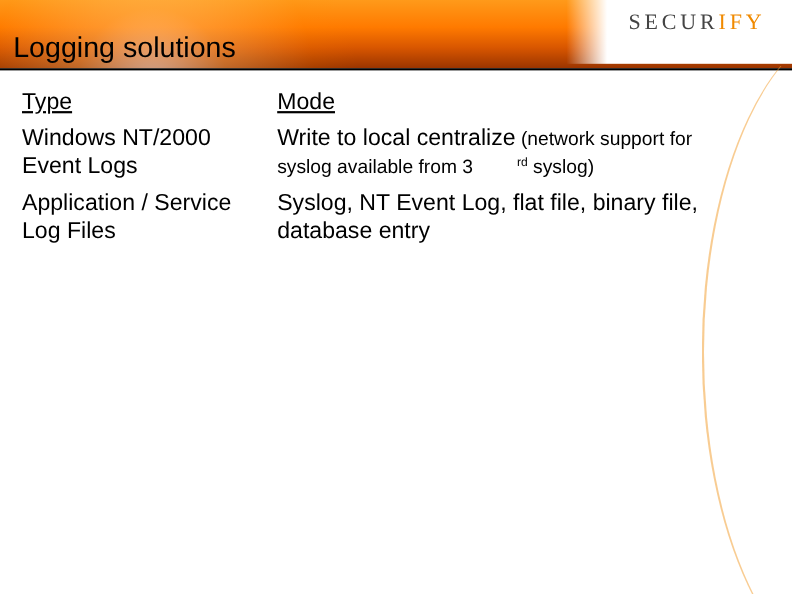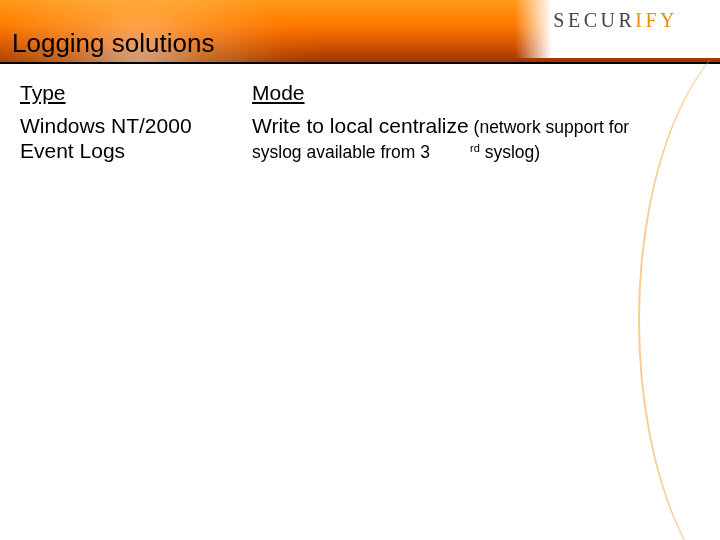--- a/index.html
+++ b/index.html
@@ -31,21 +31,21 @@
   }
   
   .banner-right {
     position: absolute;
     right: 0; top: 0;
     width: 205px; height: 58px;
     background: linear-gradient(90deg, rgba(255,255,255,0) 0%, #ffffff 18%, #ffffff 100%);
     display: flex;
     align-items: center;
     justify-content: flex-end;
-    padding-right: 42px;
+    padding-right: 24px;
     padding-bottom: 18px;
   }
 
   .logo {
     font-family: "Times New Roman", Times, serif;
     font-size: 20px;
     letter-spacing: 3.5px;
     color: #444;
     font-weight: 500;
     white-space: nowrap;
@@ -150,18 +150,22 @@
         <tr>
           <td class="col-type">Type</td>
           <td>Mode</td>
         </tr>
       </thead>
       <tbody>
         <tr>
           <td class="col-type">Windows NT/2000 Event Logs</td>
           <td><span>Write to local centralize</span><span class="note"><span> (network support for syslog available from 3</span><sup>rd</sup><span> syslog)</span></span></td>
         </tr>
+        <tr>
+          <td class="col-type">Application / Service Log Files</td>
+          <td>Syslog, NT Event Log, flat file, binary file, database entry</td>
+        </tr>
       </tbody>
     </table>
   </div>
 
 
 </div>
 
 </body></html>

